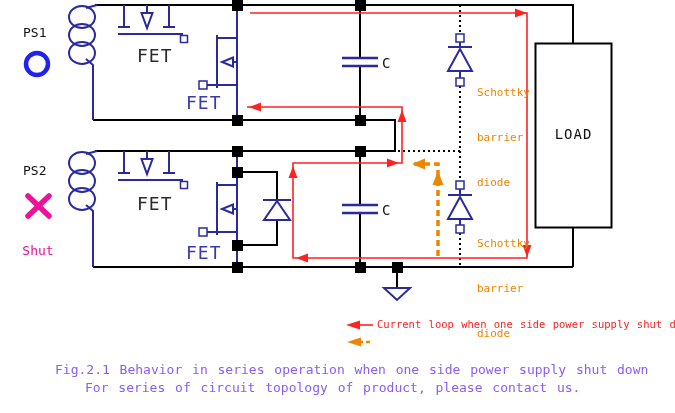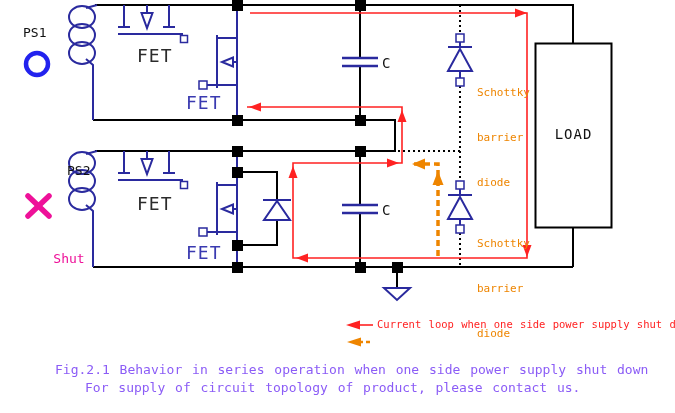--- a/index.html
+++ b/index.html
@@ -2,24 +2,24 @@
 <html><head>
 <meta charset="utf-8">
 <style>
   html,body{margin:0;padding:0;background:#fff;}
   #stage{position:relative;width:675px;height:413px;background:#fff;overflow:hidden;
          font-family:"DejaVu Sans Mono",monospace;}
   #circuit-svg{position:absolute;left:0;top:0;}
   .lbl{position:absolute;white-space:pre;}
   .ps-name{left:23px;font-size:13px;color:#111;}
   #ps1-name{top:25px;}
-  #ps2-name{top:163px;margin-left:44px;}
+  #ps2-name{top:163px;}
   .ps-status{left:0;width:76px;text-align:center;font-size:13px;}
   #ps1-status{top:78px;line-height:15px;color:#2936c8;}
-  #ps2-status{top:214px;line-height:18px;color:#ee1199;margin-left:31px;}
+  #ps2-status{top:206px;line-height:18px;color:#ee1199;}
   .fet-lbl{font-size:18px;letter-spacing:1px;}
   .fet-black{color:#2b2b2b;}
   .fet-blue{color:#3a3ab0;}
   #fet-ps1-top{left:137px;top:45px;}
   #fet-ps1-bottom{left:186px;top:92px;}
   #fet-ps2-top{left:137px;top:193px;}
   #fet-ps2-bottom{left:186px;top:242px;}
   #body-diode-lbl{left:296px;top:192px;font-size:14px;line-height:15px;color:#2936c8;}
   .cap-lbl{left:382px;font-size:14px;color:#111;}
   #cap1-lbl{top:55px;}
@@ -233,15 +233,15 @@
   </div>
   <div class="lbl schottky-lbl" id="schottky-bottom-lbl">
     <div>Schottky</div>
     <div>barrier</div>
     <div>diode</div>
   </div>
 
   <div class="lbl legend-txt" id="legend1-txt">Current loop when one side power supply shut down</div>
 
   <div class="lbl caption" id="caption1">Fig.2.1 Behavior in series operation when one side power supply shut down</div>
-  <div class="lbl caption" id="caption2">For supply of circuit topology of product, please contact us.</div>
+  <div class="lbl caption" id="caption2">For series of circuit topology of product, please contact us.</div>
 
 </div>
 
 </body></html>

